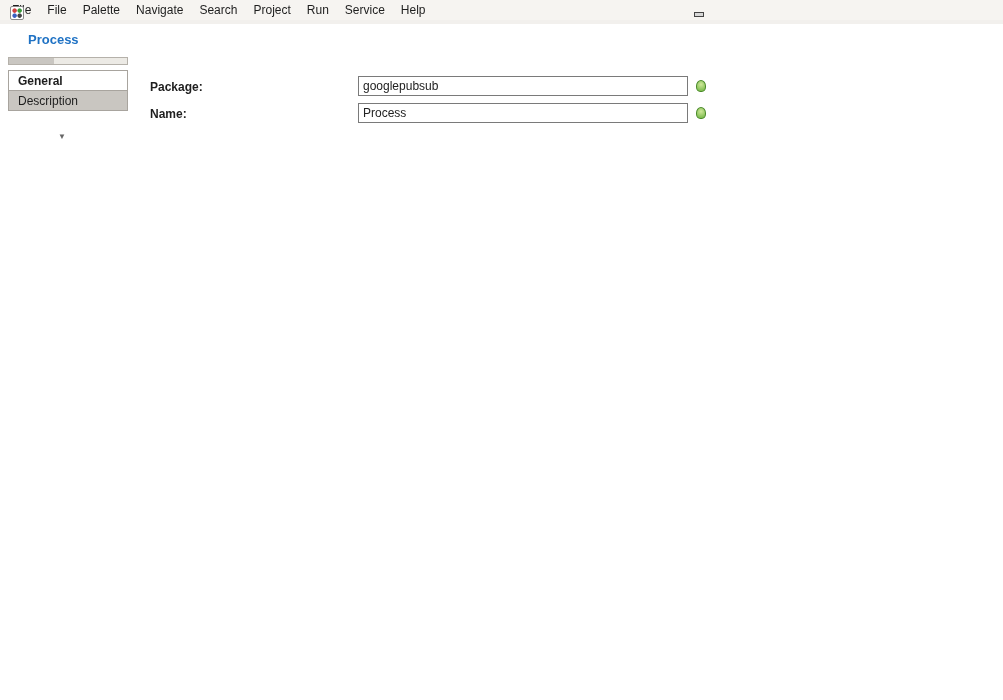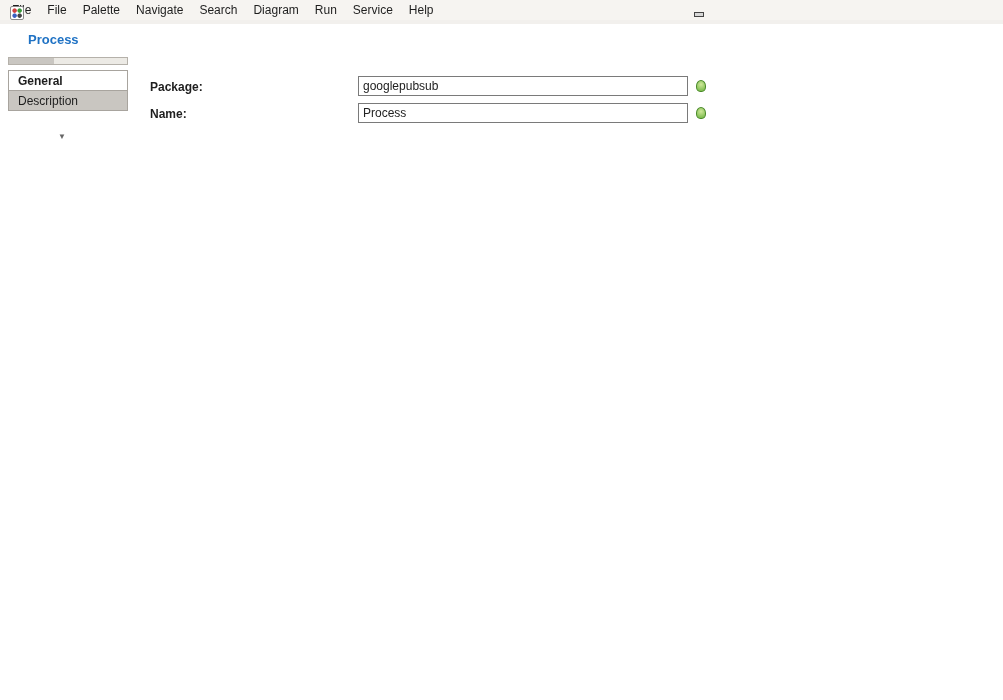--- a/index.html
+++ b/index.html
@@ -172,21 +172,21 @@
 <body>
 
 <div id="app">
 
   <div id="menubar">
     <span class="menu-item">File</span>
     <span class="menu-item">File</span>
     <span class="menu-item">Palette</span>
     <span class="menu-item">Navigate</span>
     <span class="menu-item">Search</span>
-    <span class="menu-item">Diagram</span>
+    <span class="menu-item">Project</span>
     <span class="menu-item">Run</span>
     <span class="menu-item">Service</span>
     <span class="menu-item">Help</span>
   </div>
 
   <div id="tb1">
     <span class="tbtn">
         <span class="gi i-new"></span>
         <span class="dd">▾</span>
       </span>

